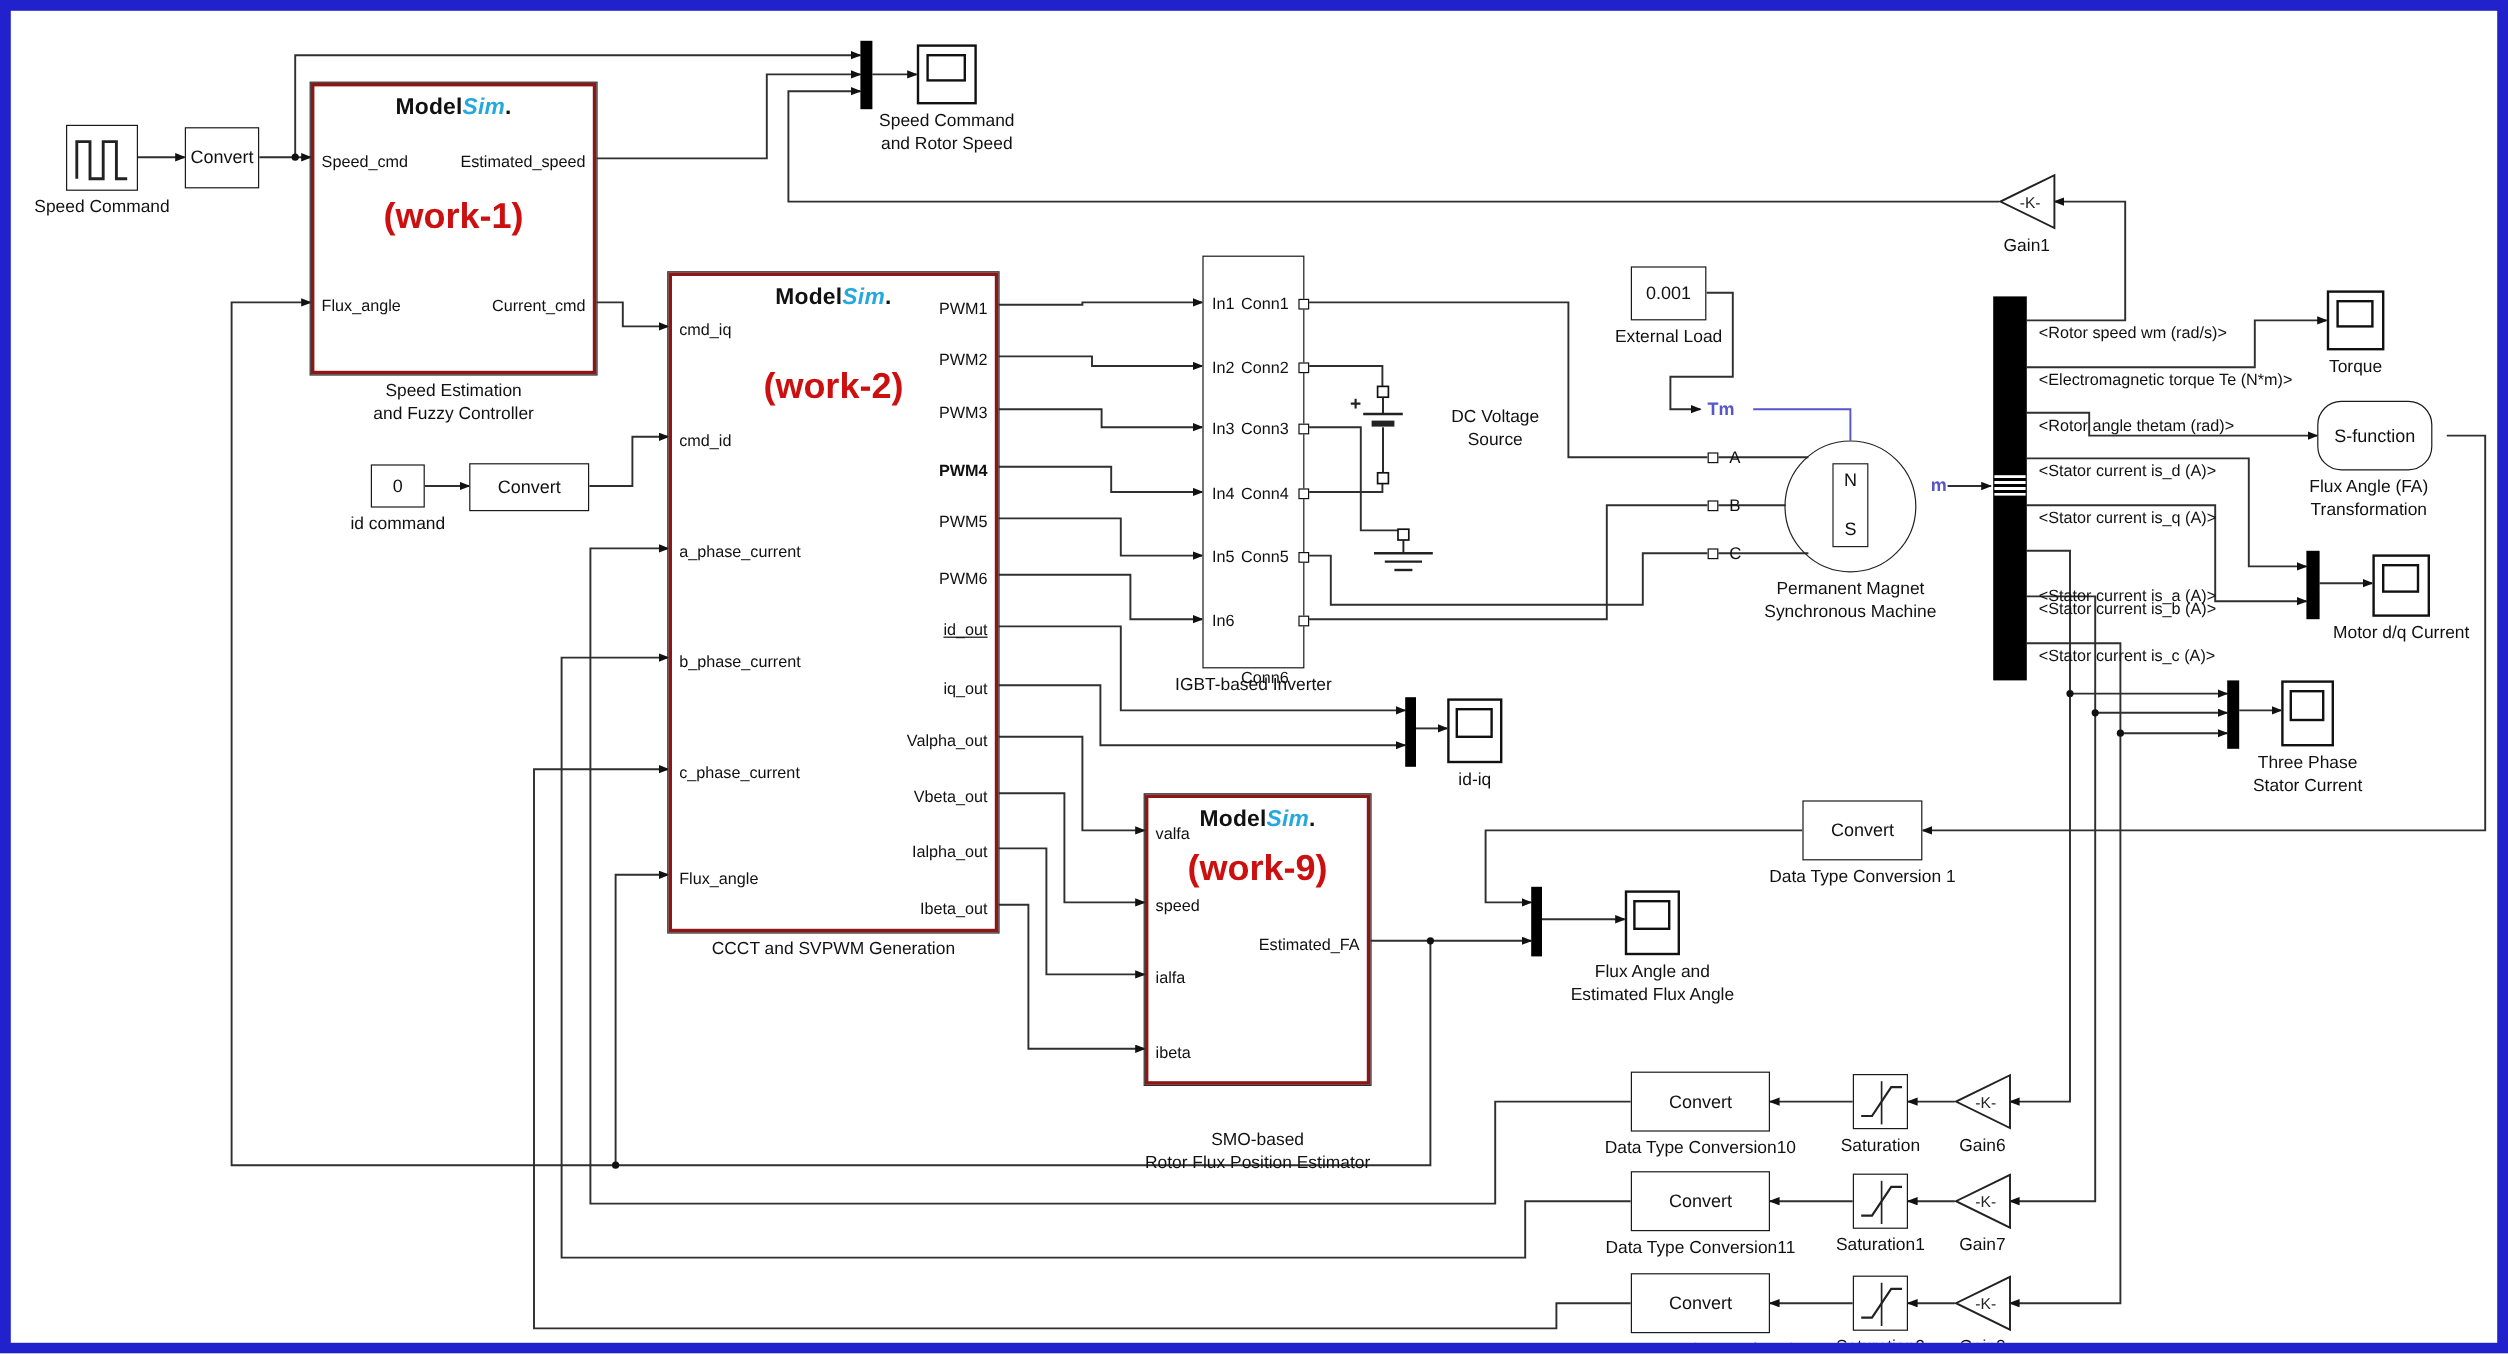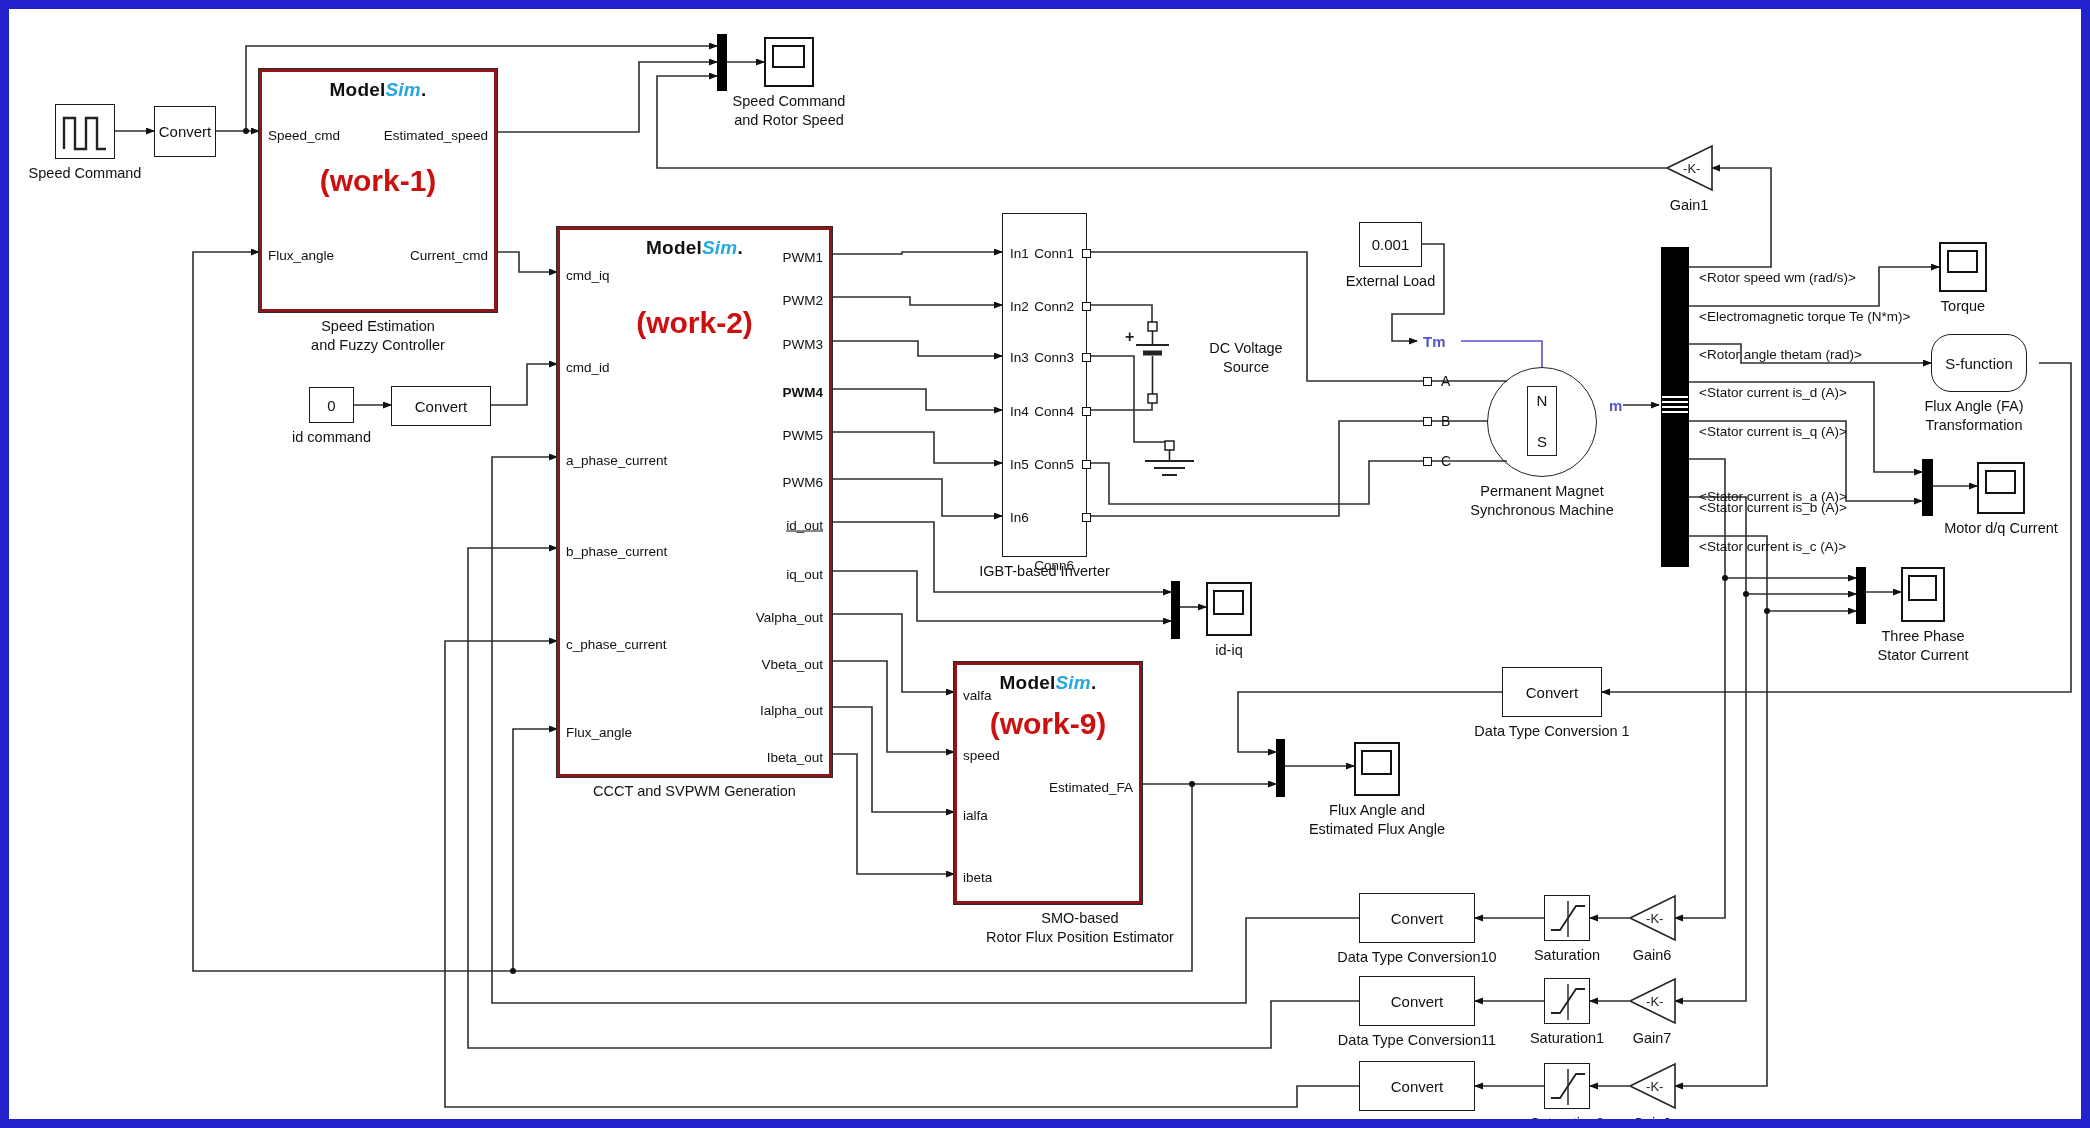--- a/index.html
+++ b/index.html
@@ -310,21 +310,21 @@
       </div>
       <div class="block modelsim" style="left: 945px; top: 653px; width: 188px; height: 242px;">
         <div class="logo"><span>Model</span><span class="sim">Sim</span><span>.</span></div>
         <div class="ann" style="top: 42px;">(work-9)</div>
         <div class="port" style="left: 6px; top: 30px;">valfa</div>
         <div class="port" style="left: 6px; top: 90px;">speed</div>
         <div class="port" style="left: 6px; top: 150px;">ialfa</div>
         <div class="port" style="left: 6px; top: 212px;">ibeta</div>
         <div class="port" style="right: 6px; top: 122px;">Estimated_FA</div>
       </div>
-      <div class="caption" style="left: 1039px; top: 900px; margin-left: 32px;">
+      <div class="caption" style="left: 1039px; top: 932px;">
         <div>SMO-based</div>
         <div>Rotor Flux Position Estimator</div>
       </div>
       <div class="block mux" style="left: 1267px; top: 730px; width: 9px; height: 58px;"></div>
       <div class="block scope" style="left: 1345px; top: 733px; width: 46px; height: 54px;">
         <div class="screen"></div>
       </div>
       <div class="caption" style="left: 1368px; top: 792px;">
         <div>Flux Angle and</div>
         <div>Estimated Flux Angle</div>

